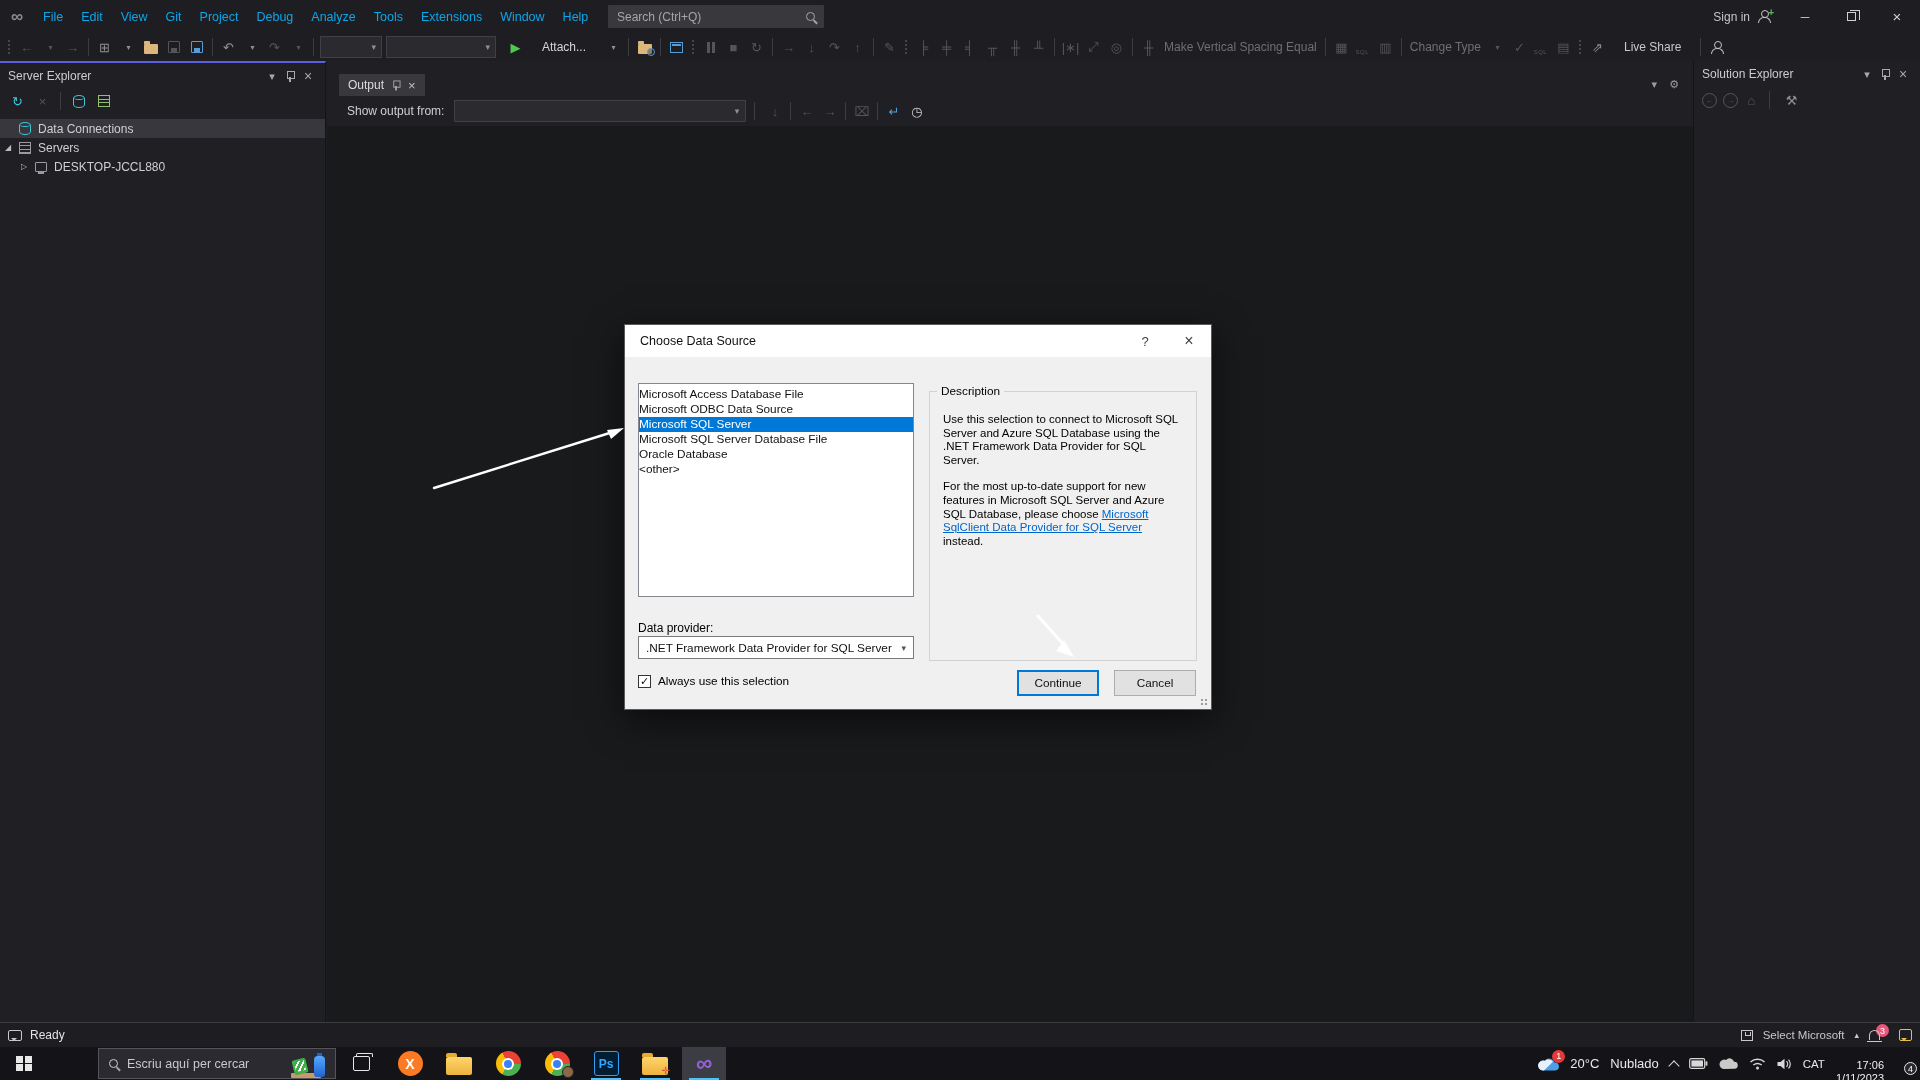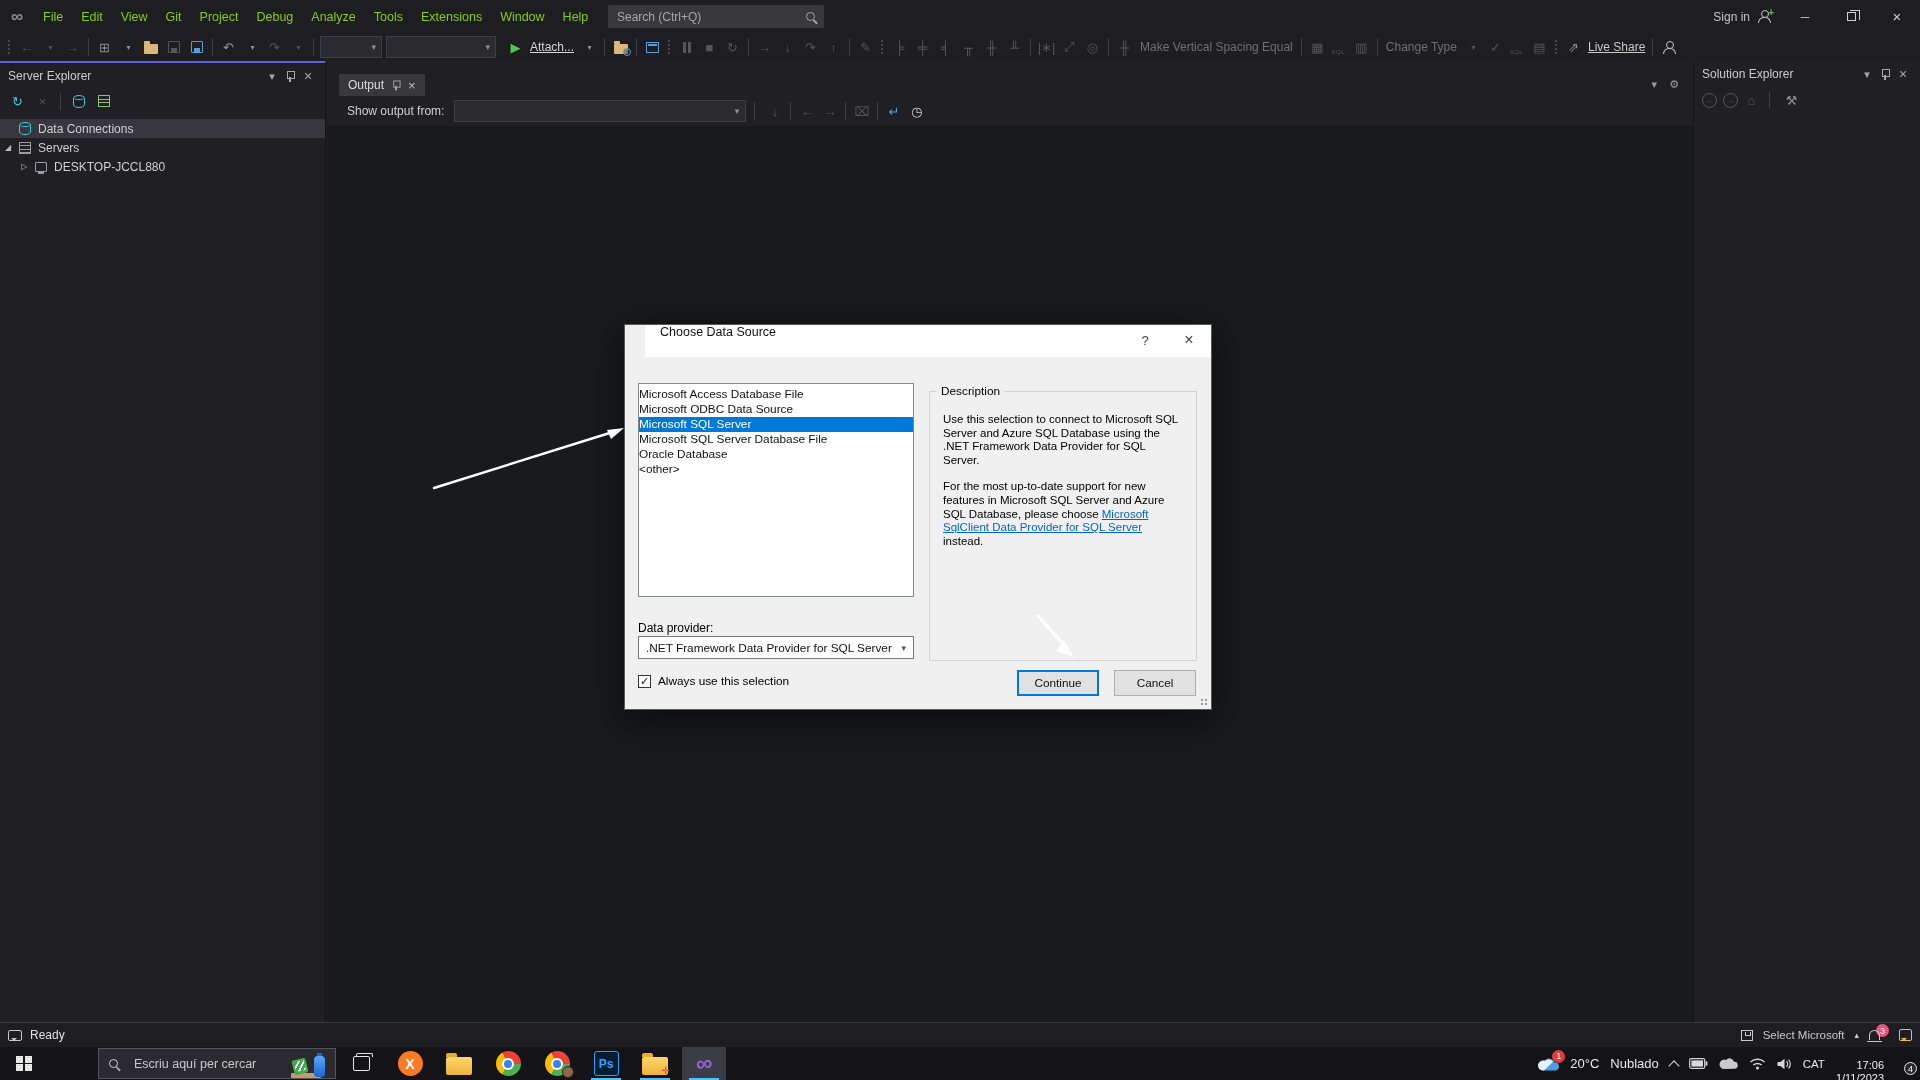--- a/index.html
+++ b/index.html
@@ -4,21 +4,21 @@
 <style>
   * { margin:0; padding:0; box-sizing:border-box; }
   html,body { width:1920px; height:1080px; overflow:hidden; background:#101014; }
   #screen { position:relative; width:1920px; height:1080px; background:#1e1e22;
             font-family:"Liberation Sans", sans-serif; color:#c8c8c8; font-size:12px; }
 
   
   .titlebar { position:absolute; top:0; left:0; right:0; height:33px; display:flex; align-items:center; background:#1e1e22; }
   .vs-logo { width:34px; display:flex; justify-content:center; font-size:17px; color:#8a8a90; font-weight:bold; }
   .menus { display:flex; height:100%; align-items:center; }
-  .menus > div { padding:0 9px; font-size:12.5px; color:#84cc16; height:100%; display:flex; align-items:center; }
+  .menus > div { padding:0 9px; font-size:12.5px; color:#0ea5e9; height:100%; display:flex; align-items:center; }
   .qsearch { position:absolute; left:608px; top:5px; width:216px; height:23px; background:#38383d; border-radius:1px;
              display:flex; align-items:center; justify-content:space-between; padding:0 9px; color:#a6a6a6; font-size:12px; }
   .magnifier { width:9px; height:9px; border:1.5px solid #a6a6a6; border-radius:50%; position:relative; }
   .magnifier::after { content:''; position:absolute; width:5px; height:1.5px; background:#a6a6a6; transform:rotate(45deg); right:-4px; bottom:-2px; }
   .tb-right { margin-left:auto; display:flex; align-items:center; height:100%; }
   .signin { display:flex; align-items:center; gap:7px; font-size:12px; color:#c5c5c5; padding:0 12px; }
   .person { width:13px; height:13px; position:relative; }
   .person::before { content:''; position:absolute; top:0; left:3.5px; width:6px; height:6px; border:1.3px solid #c5c5c5; border-radius:50%; }
   .person::after { content:''; position:absolute; bottom:0; left:0.5px; width:11px; height:5px; border:1.3px solid #c5c5c5; border-bottom:0; border-radius:6px 6px 0 0; }
   .person .plus { position:absolute; top:-3px; right:-4px; color:#5bb85b; font-size:10px; font-weight:bold; }
@@ -39,21 +39,21 @@
   .folder-ico { width:14px; height:10px; background:#dcb67a; border-radius:1px; position:relative; margin-top:3px; }
   .folder-ico::before { content:''; position:absolute; top:-3px; left:0; width:6px; height:3px; background:#dcb67a; border-radius:1px 1px 0 0; }
   .folder-ico.find::after { content:''; position:absolute; right:-3px; bottom:-2px; width:6px; height:6px; border:1.5px solid #569cd6; border-radius:50%; background:rgba(30,30,34,.4); }
   .floppy { width:12px; height:12px; border:1.5px solid currentColor; border-radius:1px; position:relative; }
   .floppy::after { content:''; position:absolute; left:2px; right:2px; bottom:0; height:4px; background:currentColor; }
   .pausebars { display:flex; gap:2px; }
   .pausebars i { width:3px; height:11px; background:currentColor; }
   .winhome { width:13px; height:11px; border:1.5px solid #569cd6; position:relative; }
   .winhome::before { content:''; position:absolute; top:1px; left:1px; right:1px; height:2px; background:#569cd6; }
   .green { color:#4ec94e; }
-  .attach-label { color:#d6d6d6; font-size:12px; margin:0 3px;text-decoration:underline; }
+  .attach-label { color:#d6d6d6; font-size:12px; margin:0 15px; }
   .sqlsub { font-size:6px; letter-spacing:.5px; margin-top:9px; margin-left:-2px; color:inherit; }
 
   
   .panel { position:absolute; background:#202024; }
   .phead { height:26px; display:flex; align-items:center; padding:0 8px; font-size:12px; color:#cccccc; }
   .phead .sp { flex:1; }
   .picon { width:18px; height:18px; display:flex; align-items:center; justify-content:center; color:#a8a8ae; font-size:11px; }
   .pin-icon { width:10px; height:12px; position:relative; }
   .pin-icon::before { content:''; position:absolute; top:1px; left:2px; width:6px; height:6px; border:1.2px solid #a8a8ae; }
   .pin-icon::after { content:''; position:absolute; top:7px; left:4.4px; width:1.2px; height:5px; background:#a8a8ae; }
@@ -88,21 +88,21 @@
   .lt { color:#c8c8ce; }
 
   
   #solution-explorer { right:0; top:61px; width:227px; bottom:58px; border-left:1px solid #141417; }
   .sx-toolbar { height:26px; display:flex; align-items:center; padding:0 8px; gap:6px; }
   .circ { width:15px; height:15px; border:1px solid #55555b; border-radius:50%; display:flex; align-items:center; justify-content:center; color:#55555b; font-size:8px; }
 
   
   #dialog { position:absolute; left:624px; top:324px; width:588px; height:386px; background:#f0f0f0; border:1px solid #5a5a5a;
             box-shadow:0 10px 34px rgba(0,0,0,.6); color:#000; }
-  .dtitle { height:32px; background:#ffffff; display:flex; align-items:flex-start; padding-left:15px; font-size:12.5px; color:#111;margin-left:20px; }
+  .dtitle { height:32px; background:#ffffff; display:flex; align-items:center; padding-left:15px; font-size:12.5px; color:#111; }
   .dtbtn { width:44px; height:30px; display:flex; align-items:center; justify-content:center; color:#444; font-size:13px; }
   .dlabel { position:absolute; font-size:12px; color:#000; }
   .listbox { position:absolute; left:13px; top:58px; width:276px; height:214px; background:#fff; border:1px solid #828790; padding-top:3px; overflow:hidden; }
   .lb-item { height:15px; line-height:15px; padding:0 0; font-size:11.8px; white-space:nowrap; color:#111; }
   .lb-item.selected { background:#0078d7; color:#fff; }
   .groupbox { position:absolute; left:304px; top:66px; width:268px; height:270px; border:1px solid #d2d2d2; }
   .gb-label { position:absolute; left:312px; top:59px; background:#f0f0f0; padding:0 4px; font-size:11.8px; }
   .gb-text { position:absolute; left:318px; top:88px; width:242px; font-size:11.5px; line-height:13.6px; color:#000; }
   .gb-text p + p { margin-top:13px; }
   .dlink { color:#0066cc; text-decoration:underline; }
@@ -128,21 +128,21 @@
   .badge { min-width:13px; height:13px; border-radius:7px; background:#e8567c; color:#fff; font-size:9px; display:flex; align-items:center; justify-content:center; padding:0 2px; }
   .fb-icon { width:13px; height:12px; border:1.4px solid #e3c04c; border-radius:2px; position:relative; }
   .fb-icon::after { content:''; position:absolute; left:1px; bottom:-4px; border:3px solid transparent; border-top-color:#e3c04c; }
 
   
   #taskbar { position:absolute; left:0; right:0; top:1047px; height:33px; background:#141418; display:flex; align-items:center; }
   .startbtn { width:48px; height:33px; display:flex; align-items:center; justify-content:center; }
   .winlogo { display:grid; grid-template-columns:7px 7px; grid-template-rows:7px 7px; gap:1.5px; }
   .winlogo i { background:#e8e8e8; }
   .tb-search { position:absolute; left:98px; top:1px; width:238px; height:31px; background:#2a2a30; border:1px solid #55555c;
-               display:flex; align-items:center; padding:0 10px; gap:16px; color:#c9c9c9; font-size:12.5px; }
+               display:flex; align-items:center; padding:0 10px; gap:9px; color:#c9c9c9; font-size:12.5px; }
   .illus { position:absolute; right:2px; bottom:0; width:42px; height:30px; }
   .desk { position:absolute; bottom:0; left:0; width:30px; height:5px; background:#c89a6b; border-radius:1px; }
   .book { position:absolute; bottom:4px; left:2px; width:14px; height:15px; background:#3fae4a; border-radius:2px; transform:rotate(-14deg); }
   .book::before { content:''; position:absolute; inset:2px 2px 3px 2px; background:repeating-linear-gradient(-50deg, #fff 0 2px, #3fae4a 2px 4.5px); }
   .bottle { position:absolute; bottom:1px; right:8px; width:11px; height:21px; background:linear-gradient(#55a9ff, #1f64d0); border-radius:4px 4px 3px 3px; }
   .bottle::before { content:''; position:absolute; top:-3px; left:3px; width:5px; height:3px; background:#1f64d0; }
   .tile { position:absolute; top:0; width:44px; height:33px; display:flex; align-items:center; justify-content:center; }
   .tile.active { background:#3c3c44; }
   .runline { position:absolute; bottom:0; left:7px; right:7px; height:2px; background:#4cc2ff; }
   .taskview { width:17px; height:15px; border:1.6px solid #e6e6e6; border-radius:2px; position:relative; }

